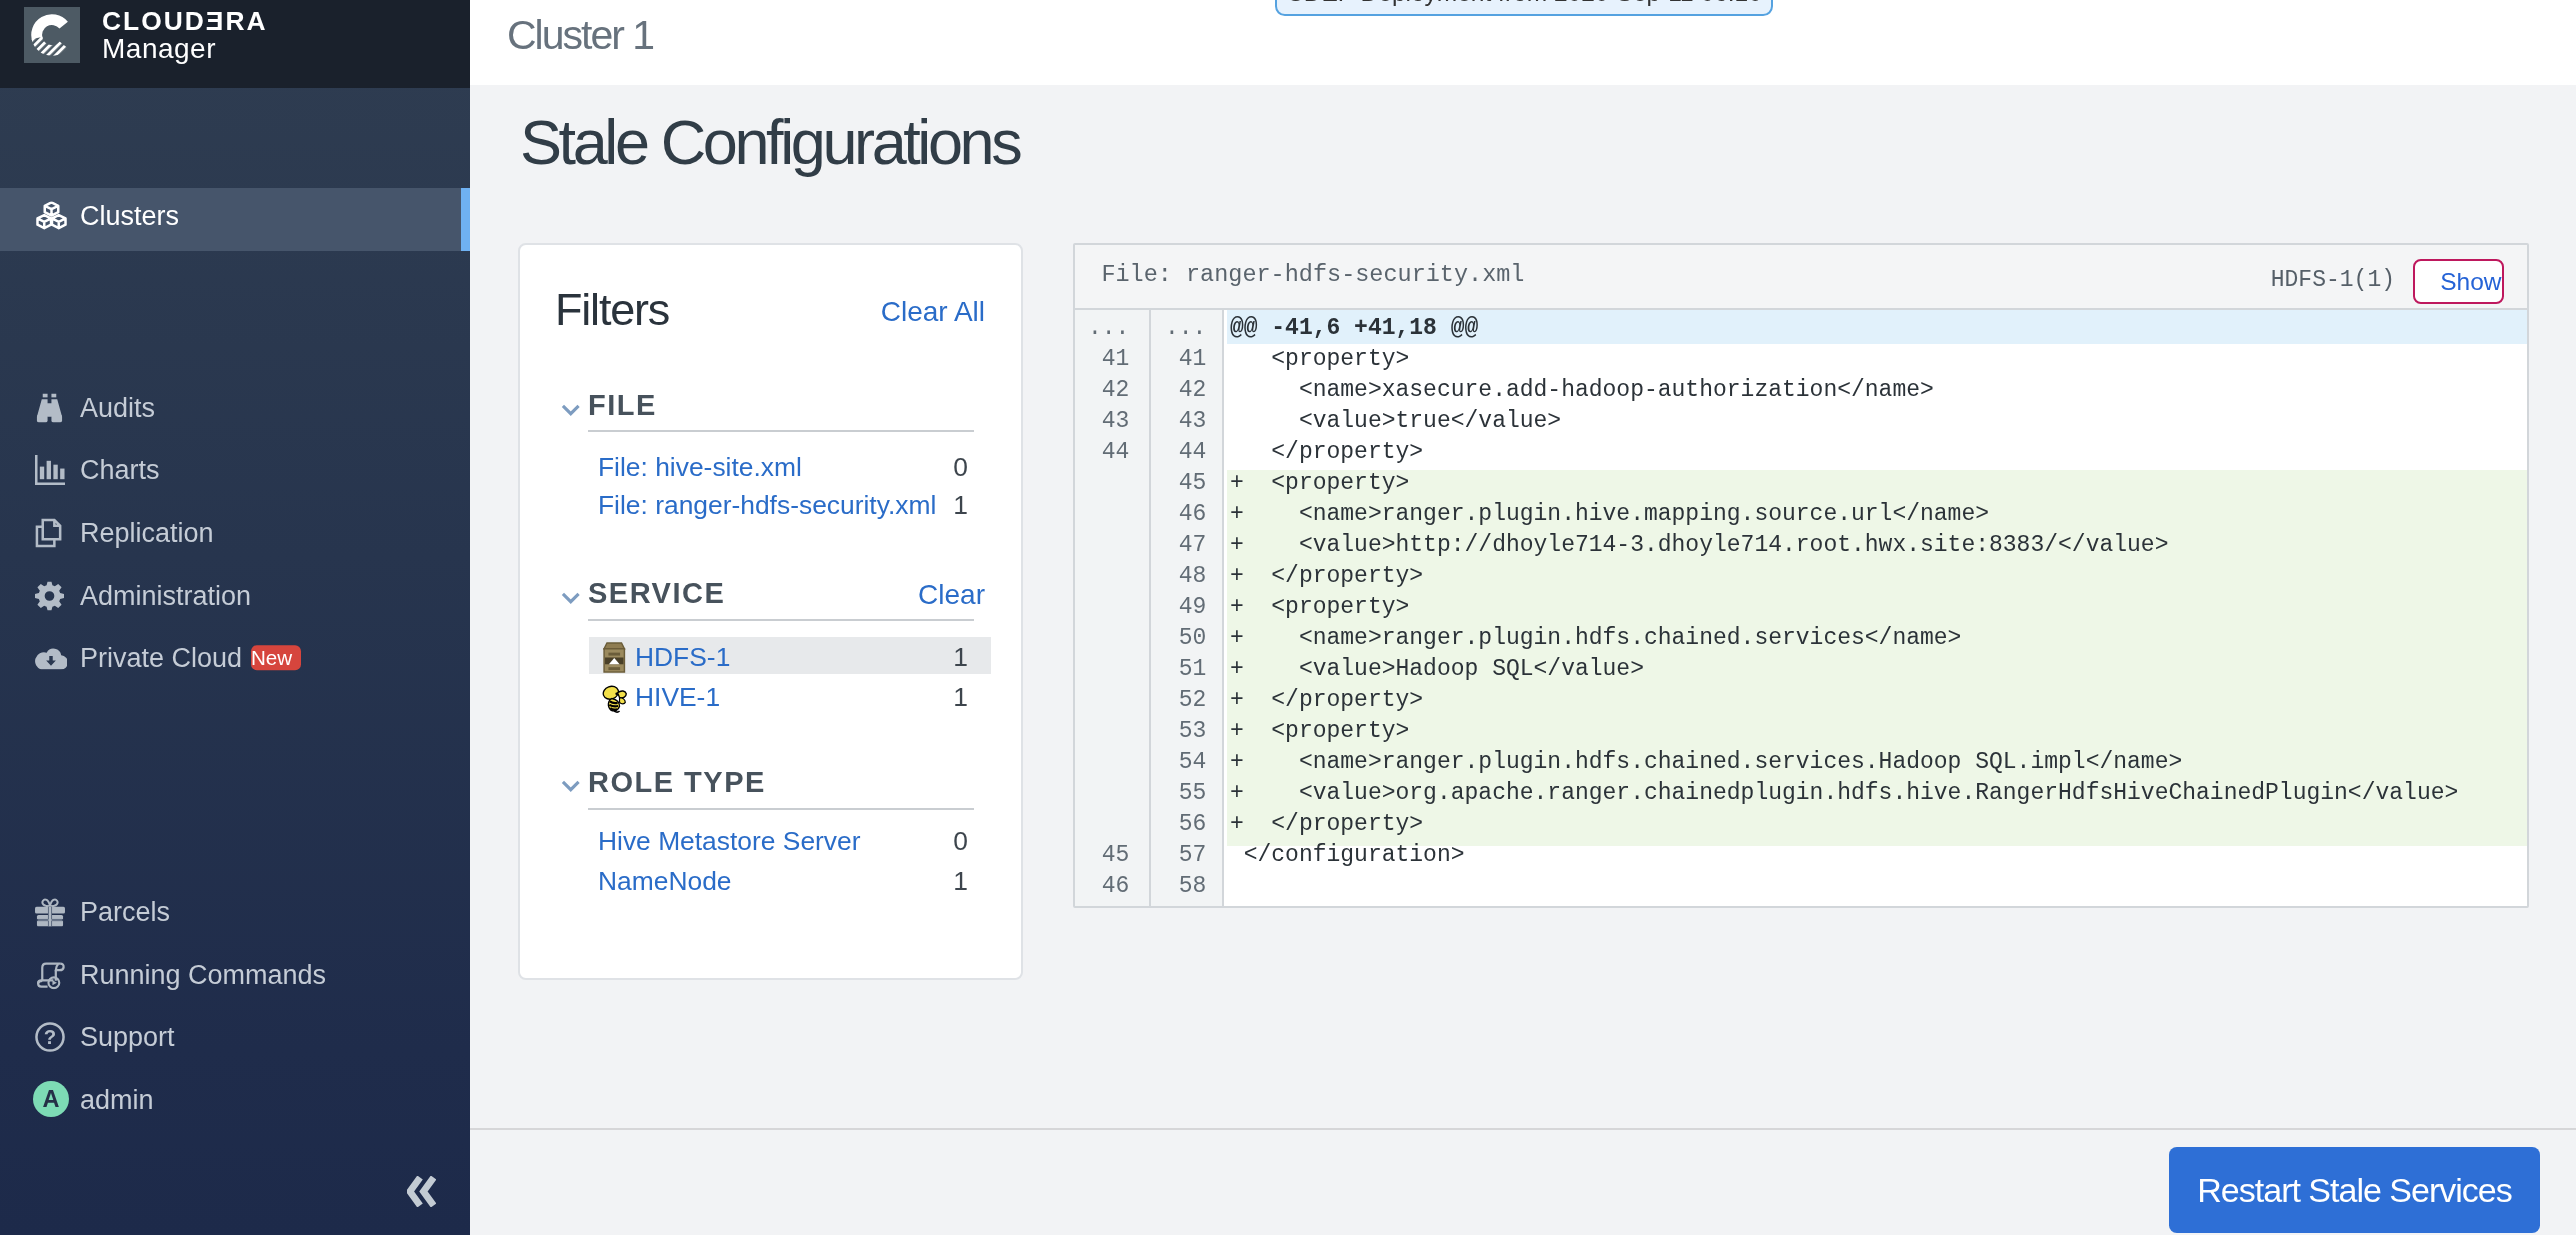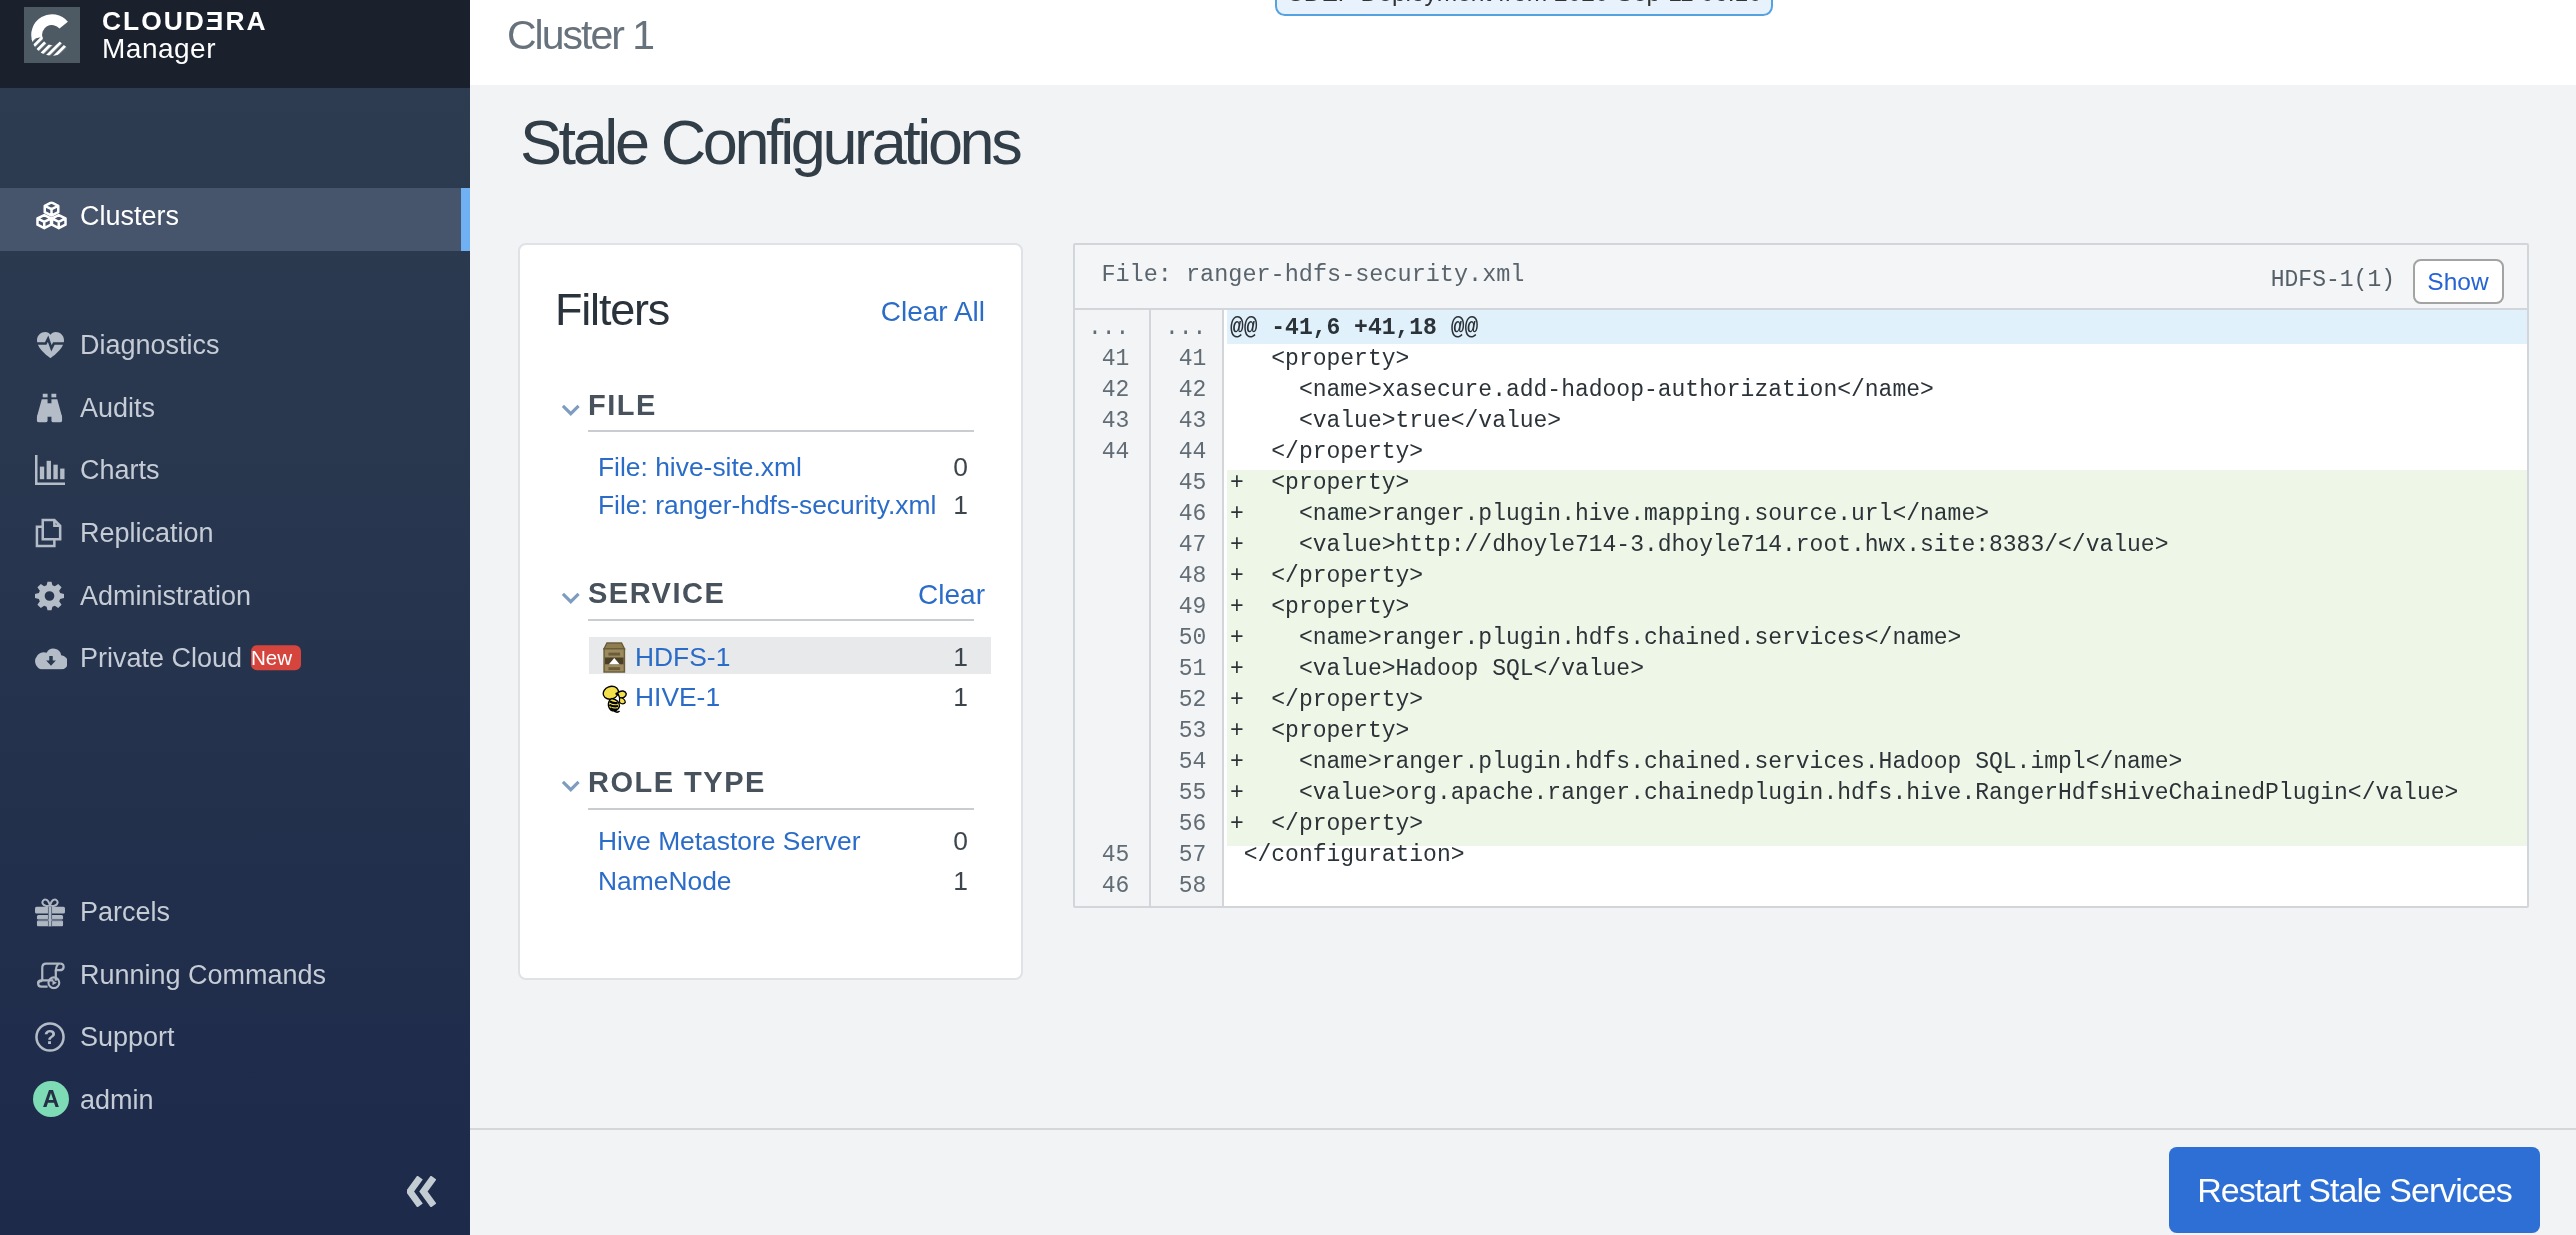--- a/index.html
+++ b/index.html
@@ -34,21 +34,21 @@
 .chev{position:absolute;left:39px;width:23.5px;height:23.5px}
 .fhr{position:absolute;left:68px;right:47px;height:0;border-top:2px solid #c9cdd1}
 .fitem{position:absolute;left:78px;font-size:26.4px;color:#2a6cc8}
 .fcount{position:absolute;right:53px;font-size:26.4px;color:#3d454d;text-align:right}
 #hdfsrow{position:absolute;left:69px;top:392px;width:402px;height:37px;background:#e7e9eb}
 
 #dpanel{position:absolute;left:1073px;top:243px;width:1456px;height:665px;background:#fff;border:2px solid #d2d6da;border-radius:2px}
 #dhead{position:absolute;left:0;top:0;right:0;height:65px;background:#f4f5f6;border-bottom:2px solid #d2d6da}
 #dtitle{position:absolute;left:26.4px;top:15.7px;font-family:"Liberation Mono",monospace;font-size:23.5px;color:#5a646d}
 #dsvc{position:absolute;right:132px;top:21.5px;font-family:"Liberation Mono",monospace;font-size:23px;color:#555f68}
-#showbtn{position:absolute;right:23.5px;top:13.7px;width:91px;height:45px;background:#fff;border:2px solid #a3a3a3;border-radius:7.8px;color:#2563d6;font-size:24.5px;text-align:center;line-height:41px}
+#showbtn{position:absolute;right:23.5px;top:13.7px;width:91px;height:45px;background:#fff;border:2px solid #be185d;border-radius:7.8px;color:#2563d6;font-size:24.5px;text-align:right;line-height:41px}
 #dbody{position:absolute;left:0;top:65px;right:0;bottom:0;overflow:hidden}
 #dbody pre{font-family:"Liberation Mono",monospace;font-size:23px;line-height:31px}
 #gut1{position:absolute;left:0;top:0;bottom:0;width:76px;border-right:2px solid #d2d6da;background:#f2f4f5}
 #gut2{position:absolute;left:76px;top:0;bottom:0;width:73px;border-right:2px solid #d2d6da;background:#f2f4f5}
 #gut1 pre{position:absolute;top:2.9px;right:19.6px;text-align:right;color:#626c75}#gut2 pre{position:absolute;top:2.9px;right:15.7px;text-align:right;color:#626c75}
 #dcode{position:absolute;left:152px;top:0;right:0;bottom:0}
 #bgblue{position:absolute;left:0;top:0;width:100%;height:34px;background:#e1f1fb}
 #bggreen{position:absolute;left:0;top:160px;width:100%;height:376px;background:#eef7e7}
 #dcode pre{position:absolute;left:2.9px;top:2.9px;color:#2b3238}
 
@@ -76,27 +76,20 @@
     </div>
  <div class="nav" style="top:184px;color:#fff;font-weight:normal">
   <svg width="33" height="29" viewBox="0 0 34 30">
         <g fill="none" stroke="#fff" stroke-width="2.6" stroke-linejoin="round">
           <path d="M17 1 L24 4.5 L17 8 L10 4.5 Z M10 4.5 L10 11 L17 14.5 L17 8 M24 4.5 L24 11 L17 14.5"></path>
           <path d="M9.5 14 L16.5 17.5 L9.5 21 L2.5 17.5 Z M2.5 17.5 L2.5 24 L9.5 27.5 L9.5 21 M16.5 17.5 L16.5 24 L9.5 27.5"></path>
           <path d="M24.5 14 L31.5 17.5 L24.5 21 L17.5 17.5 Z M17.5 17.5 L17.5 24 L24.5 27.5 L24.5 21 M31.5 17.5 L31.5 24 L24.5 27.5"></path>
         </g>
       </svg>
   <span class="lbl">Clusters</span>
-    </div>
- <div class="nav" style="top:313px">
-  <svg width="31" height="28" viewBox="0 0 32 29">
-        <path fill="#b3bcc7" d="M16 28 C16 28 2 19 2 9.5 C2 4.3 6.2 1 10.5 1 C13 1 15 2.2 16 3.8 C17 2.2 19 1 21.5 1 C25.8 1 30 4.3 30 9.5 C30 19 16 28 16 28 Z"></path>
-        <path fill="none" stroke="#2a3850" stroke-width="2.6" d="M2 13 L11 13 L13.5 8 L17 18 L19.5 13 L30 13"></path>
-      </svg>
-  <span class="lbl">Diagnostics</span>
     </div>
  <div class="nav" style="top:376px">
   <svg width="29" height="29" viewBox="0 0 30 30">
         <g fill="#b3bcc7">
           <rect x="8" y="0" width="5" height="4"></rect>
           <rect x="17" y="0" width="5" height="4"></rect>
           <path d="M2 24 L7 6 L13 6 L13 24 Z M13 10 L17 10 L17 24 L13 24 Z M17 24 L17 6 L23 6 L28 24 Z"></path>
           <rect x="2" y="22" width="11" height="8" rx="2"></rect>
           <rect x="17" y="22" width="11" height="8" rx="2"></rect>
         </g>

